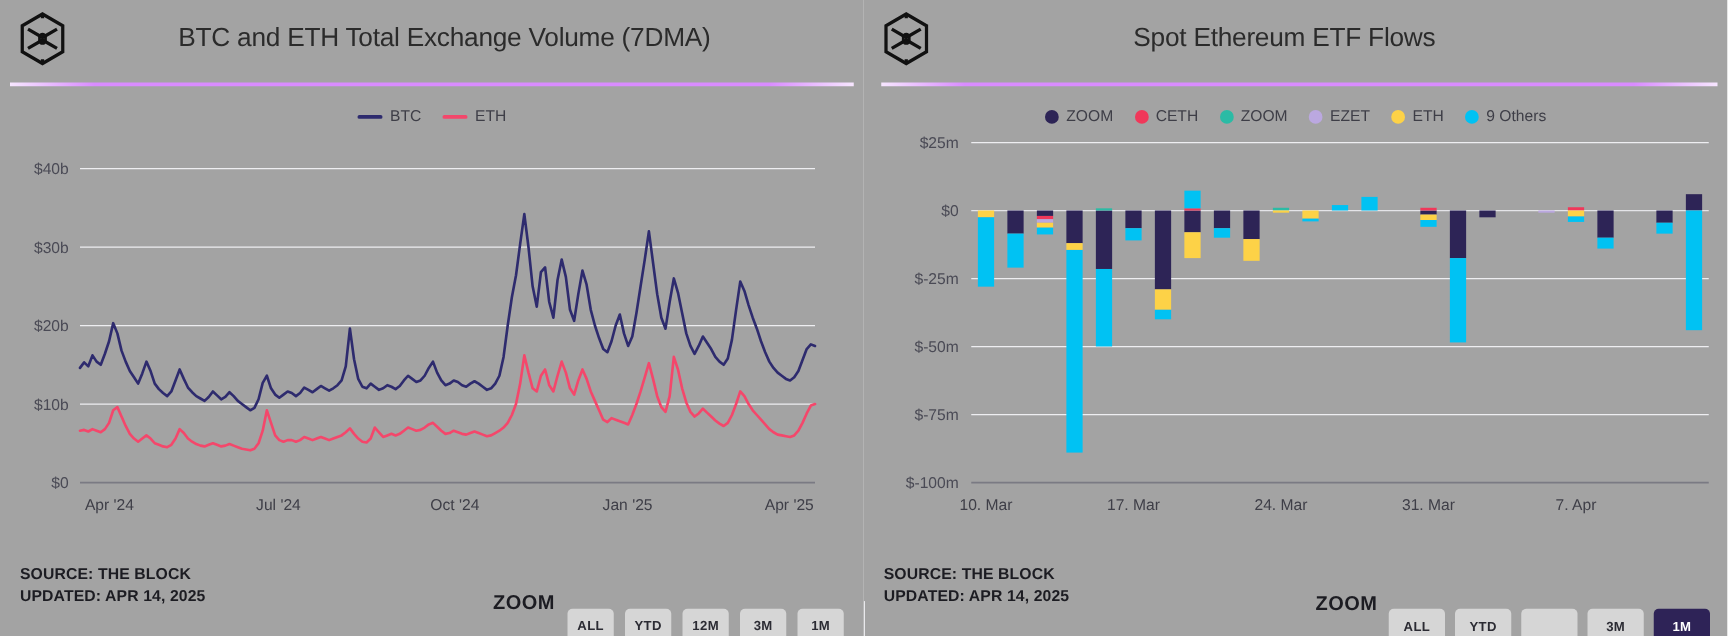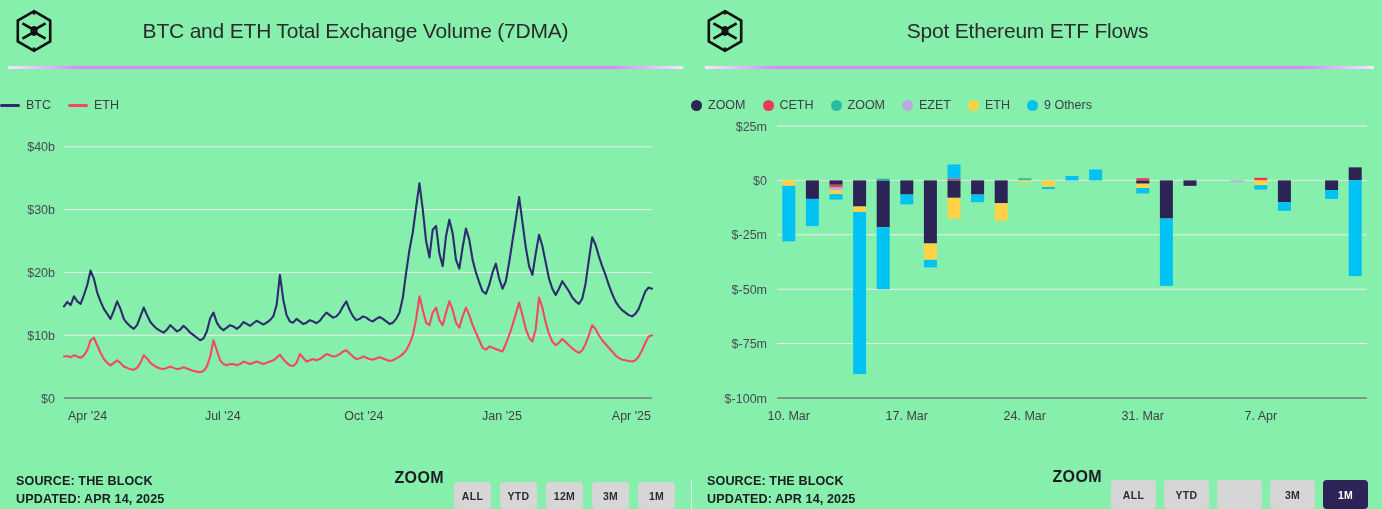--- a/index.html
+++ b/index.html
@@ -12,21 +12,21 @@
   #root {
     position: relative;
     width: 1382px; height: 509px;
     overflow: hidden;
     background: #ffffff;
     display: flex;
   }
   .panel {
     position: relative;
     width: 691px; height: 509px;
-    background: #86efac;
+    background: #a3a3a3;
     overflow: hidden;
   }
   .panel-left  { border-right: 0; }
 
   
   .hdr {
     position: relative;
     height: 62px;
     display: flex;
     align-items: center;
@@ -49,23 +49,23 @@
     left: 8px; right: 8px; top: 66px;
     height: 3px;
     background: linear-gradient(to right, #f7e6ff 0%, #d98cff 10%, #d98cff 90%, #f7e6ff 100%);
   }
   .panel-right .divider {
     left: 14px; right: 8px;
   }
 
   
   .legend {
-    display: flex; justify-content: flex-start; align-items: center;
+    display: flex; justify-content: center; align-items: center;
     gap: 17px;
-    margin-top: 34px;
+    margin-top: 22px;
     height: 18px;
   }
   .leg-item { display: flex; align-items: center; gap: 6px; }
   .leg-line { width: 20px; height: 3px; border-radius: 2px; }
   .leg-dot  { width: 11px; height: 11px; border-radius: 50%; }
   .leg-label { font-size: 12.5px; color: #3e3e47; }
 
   
   .plot-wrap { position: relative; }
   .plot-svg { display: block; }
@@ -75,21 +75,21 @@
   .grid  { stroke: #eeeef1; stroke-width: 1; }
   .axis  { stroke: #7a7a83; stroke-width: 1.4; }
   .zeroline { stroke: #e4e4e8; stroke-width: 1; }
 
   
   .footer {
     position: absolute;
     left: 0; right: 0; bottom: 0;
     height: 58px;
     display: flex;
-    align-items: flex-end;
+    align-items: flex-start;
   }
   .src {
     padding-left: 16px;
     font-size: 12.6px;
     font-weight: bold;
     color: #1c1c22;
     line-height: 1.42;
     letter-spacing: 0.1px;
     white-space: nowrap;
   }

